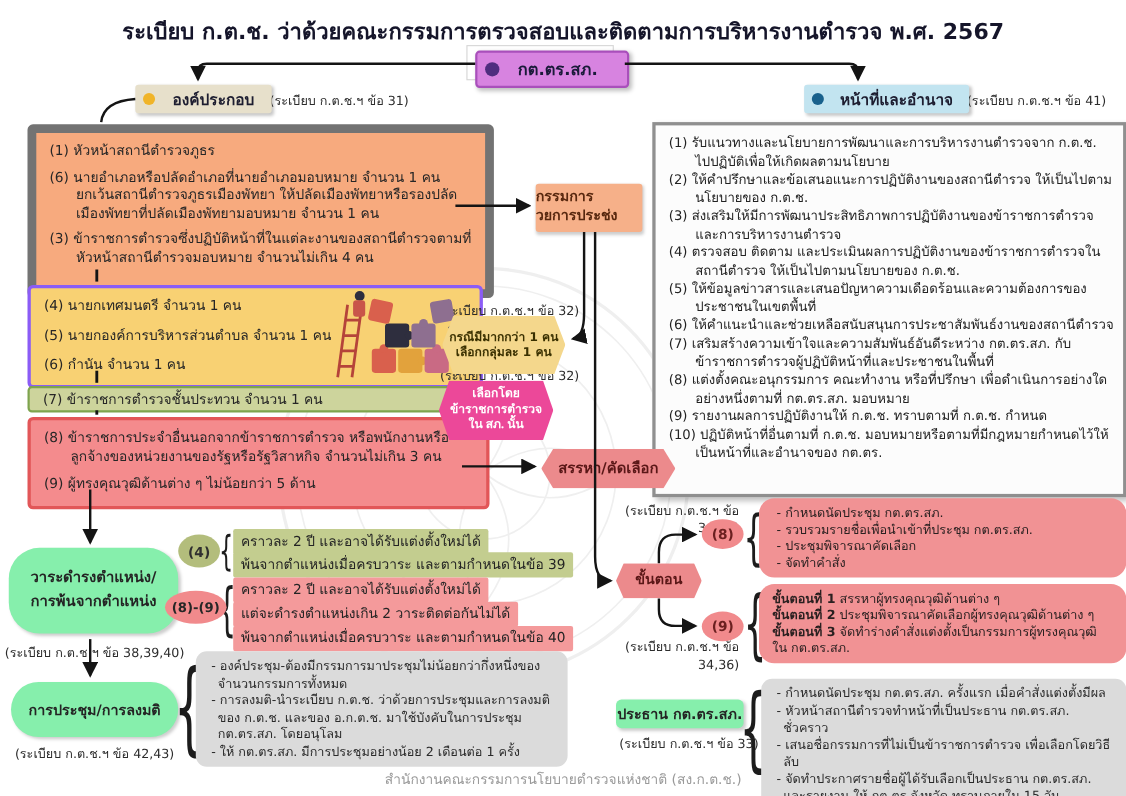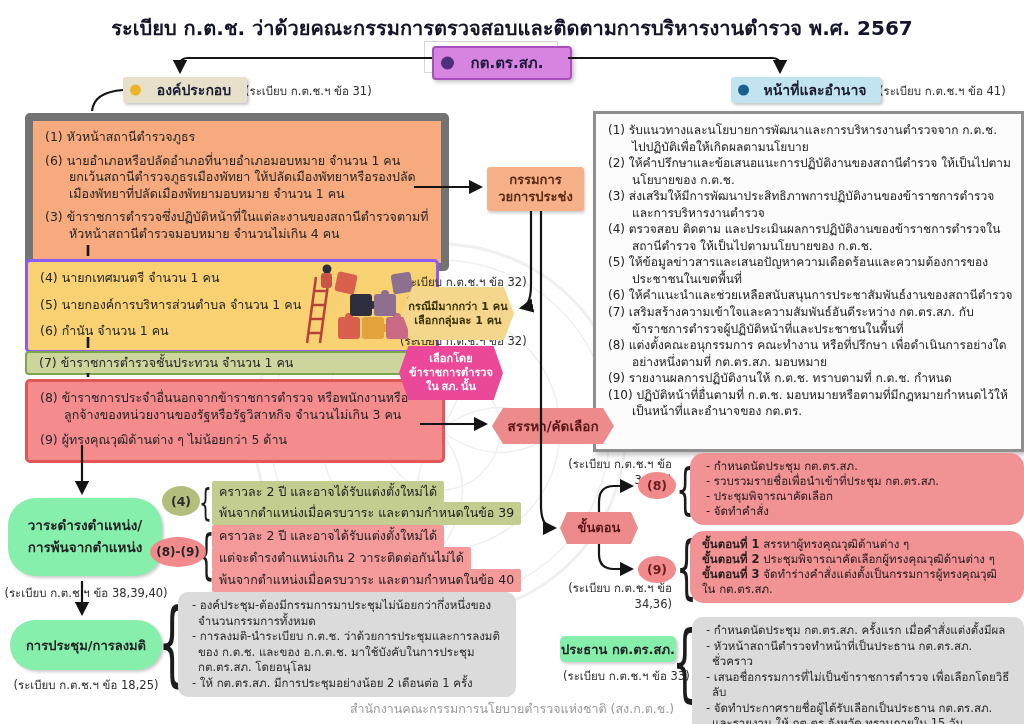--- a/index.html
+++ b/index.html
@@ -20,21 +20,21 @@
   .hex{clip-path:polygon(9% 0%,91% 0%,100% 50%,91% 100%,9% 100%,0% 50%);display:flex;flex-direction:column;
        align-items:center;justify-content:center;font-weight:bold;text-align:center;line-height:1.25;}
   .oval{border-radius:50%;display:flex;align-items:center;justify-content:center;font-weight:bold;}
   .hl{display:inline-block;padding:1px 7px 2px 7px;font-size:12.5px;color:#242424;border-radius:2px;}
   .roundpink{background:#f19294;border-radius:14px;padding:6px 12px;font-size:11.5px;line-height:1.3;color:#2a2020;}
   .roundgray{background:#dbdbdb;border-radius:10px;padding:6px 10px;font-size:11.5px;line-height:1.35;color:#2a2a2a;}
   .dashitem{padding-left:10px;text-indent:-6px;}
   .tanpill{background:#86efac;display:flex;flex-direction:column;align-items:center;justify-content:center;
            font-weight:bold;color:#242424;text-align:center;box-shadow:2px 2px 3px rgba(0,0,0,.2);}
   .brace{position:absolute;color:#1c1c1c;line-height:1;transform-origin:left top;font-weight:400;}
-  .komm{background:#f6b089;border-radius:3px;display:flex;flex-direction:column;align-items:center;justify-content:center;
+  .komm{background:#f6b089;border-radius:3px;display:flex;flex-direction:column;justify-content:center;
         font-weight:bold;font-size:13px;color:#58280f;line-height:1.3;box-shadow:1px 2px 3px rgba(0,0,0,.2);}
   svg.lines{position:absolute;left:0;top:0;z-index:6;pointer-events:none;}
   .z2{z-index:2;} .z3{z-index:3;}
   .footer{left:0;top:699px;width:1024px;text-align:center;font-size:12.5px;color:#9a9a9a;}
 </style>
 </head>
 <body>
 
 <div id="canvas">
 
@@ -196,21 +196,21 @@
 
   <div class="abs oval z3" style="left:150px;top:537px;width:56px;height:30px;background:#f18a8c;font-size:12px;color:#262626;">(8)-(9)</div>
   <span class="brace" style="left:198px;top:528px;font-size:48px;transform:scale(.55,1.1);">{</span>
   <div class="abs z2" style="left:212px;top:525px;"><span class="hl" style="background:#f49a9b;">คราวละ 2 ปี และอาจได้รับแต่งตั้งใหม่ได้</span></div>
   <div class="abs z2" style="left:212px;top:547px;"><span class="hl" style="background:#f49a9b;">แต่จะดำรงตำแหน่งเกิน 2 วาระติดต่อกันไม่ได้</span></div>
   <div class="abs z2" style="left:212px;top:569px;"><span class="hl" style="background:#f49a9b;">พ้นจากตำแหน่งเมื่อครบวาระ และตามกำหนดในข้อ 40</span></div>
 
   <div class="abs tanpill z2" style="left:10px;top:620px;width:152px;height:50px;border-radius:25px;font-size:13px;">
     <span>การประชุม/การลงมติ</span>
   </div>
-  <div class="abs ref z2" style="left:8px;top:676px;width:156px;text-align:center;">(ระเบียบ ก.ต.ช.ฯ ข้อ 18,25)</div>
+  <div class="abs ref z2" style="left:8px;top:676px;width:156px;text-align:center;">(ระเบียบ ก.ต.ช.ฯ ข้อ 42,43)</div>
   <span class="brace" style="left:158px;top:597px;font-size:88px;transform:scale(.5,1.05);">{</span>
   <div class="abs roundgray z2" style="left:178px;top:592px;width:318px;">
     <div class="dashitem">- องค์ประชุม-ต้องมีกรรมการมาประชุมไม่น้อยกว่ากึ่งหนึ่งของจำนวนกรรมการทั้งหมด</div>
     <div class="dashitem">- การลงมติ-นำระเบียบ ก.ต.ช. ว่าด้วยการประชุมและการลงมติของ ก.ต.ช. และของ อ.ก.ต.ช. มาใช้บังคับในการประชุม กต.ตร.สภ. โดยอนุโลม</div>
     <div class="dashitem">- ให้ กต.ตร.สภ. มีการประชุมอย่างน้อย 2 เดือนต่อ 1 ครั้ง</div>
   </div>
 
   <div class="abs tanpill z2" style="left:560px;top:636px;width:116px;height:26px;border-radius:5px;font-size:13px;">
     <span>ประธาน กต.ตร.สภ.</span>
   </div>

